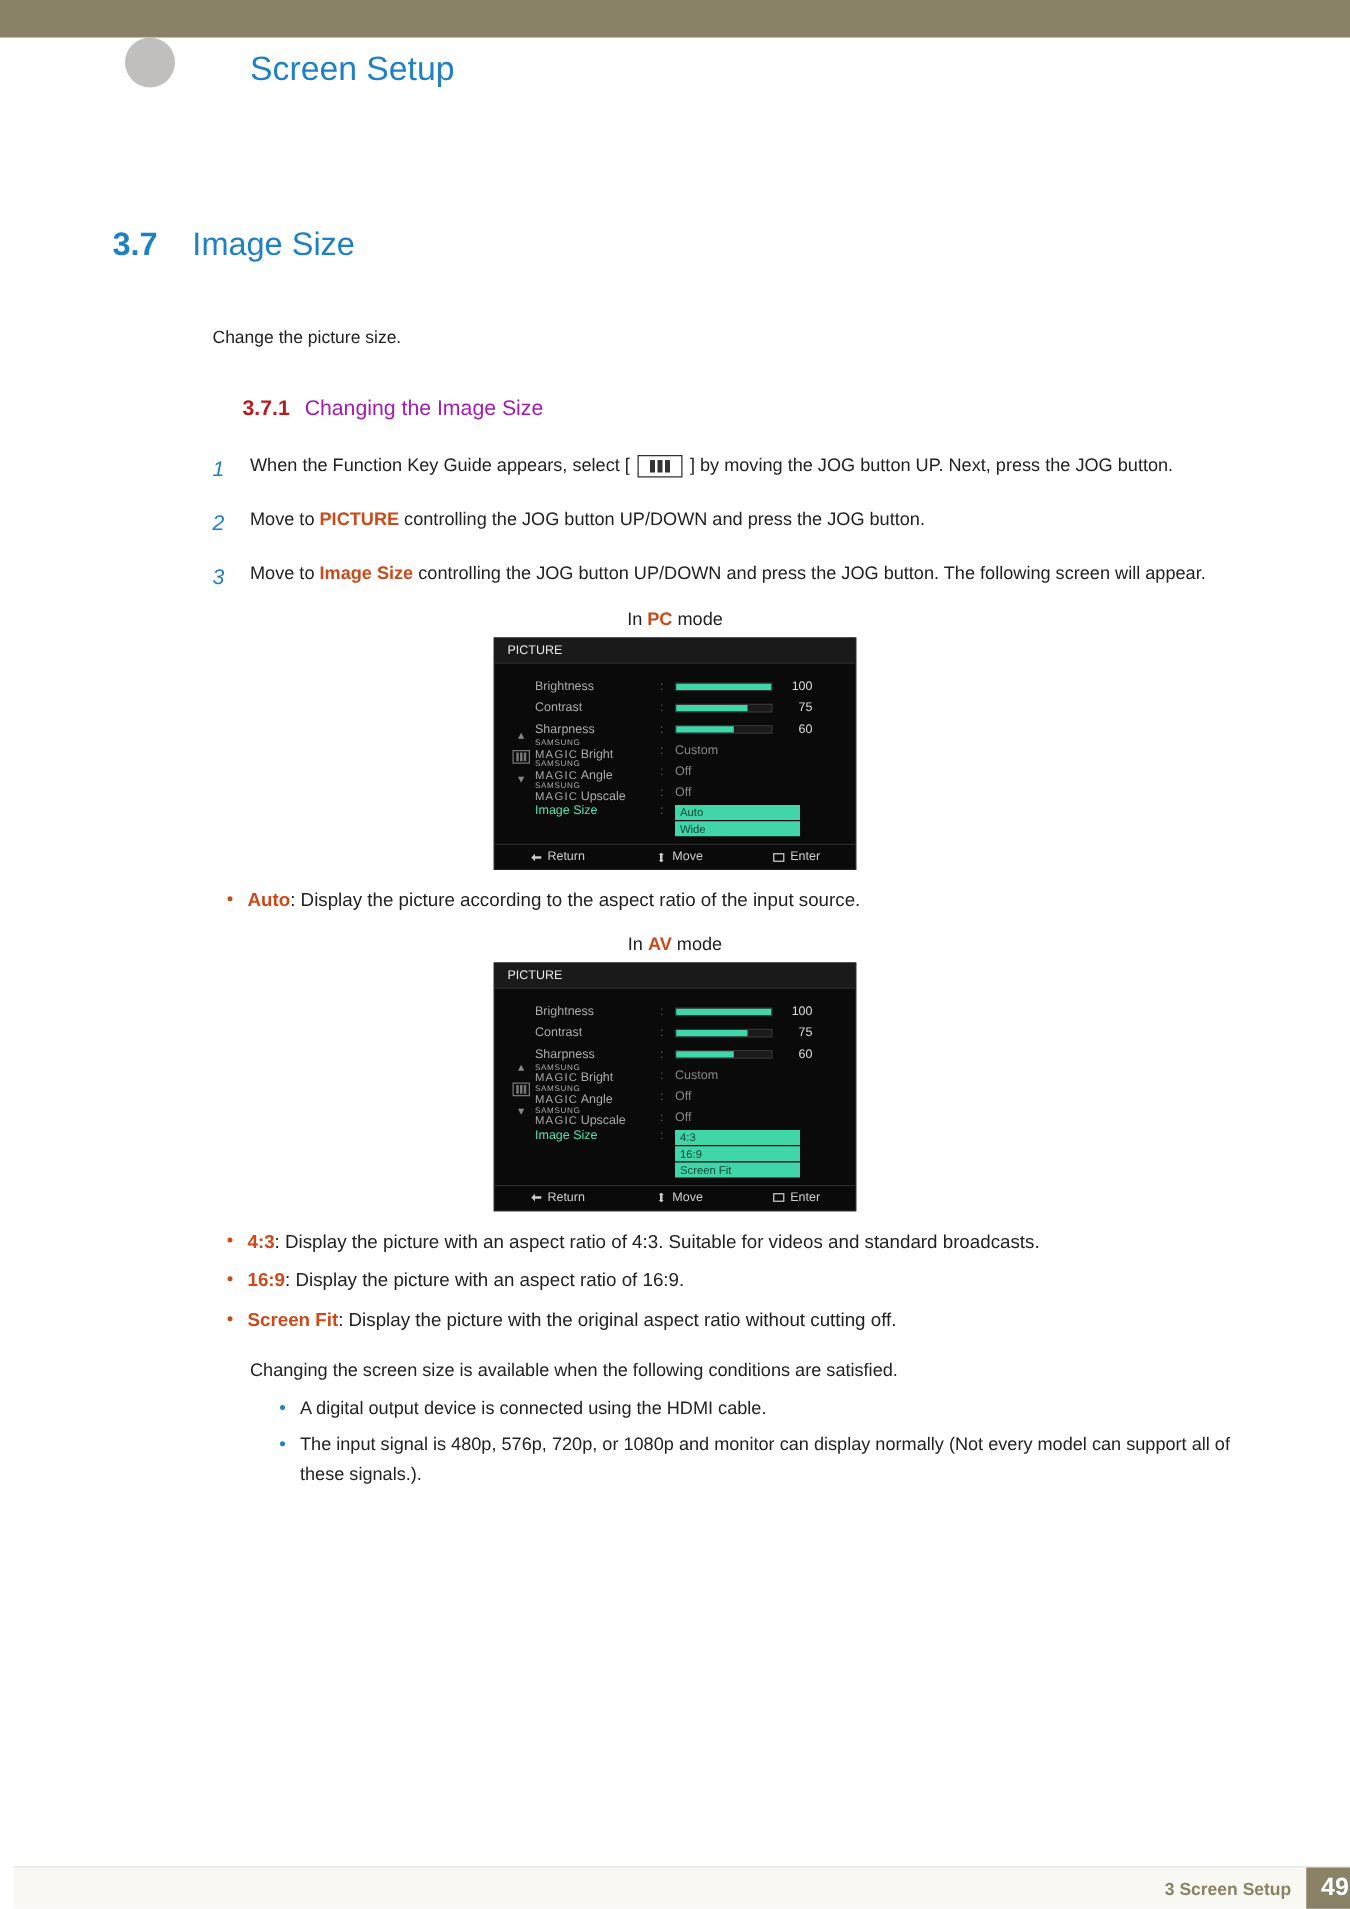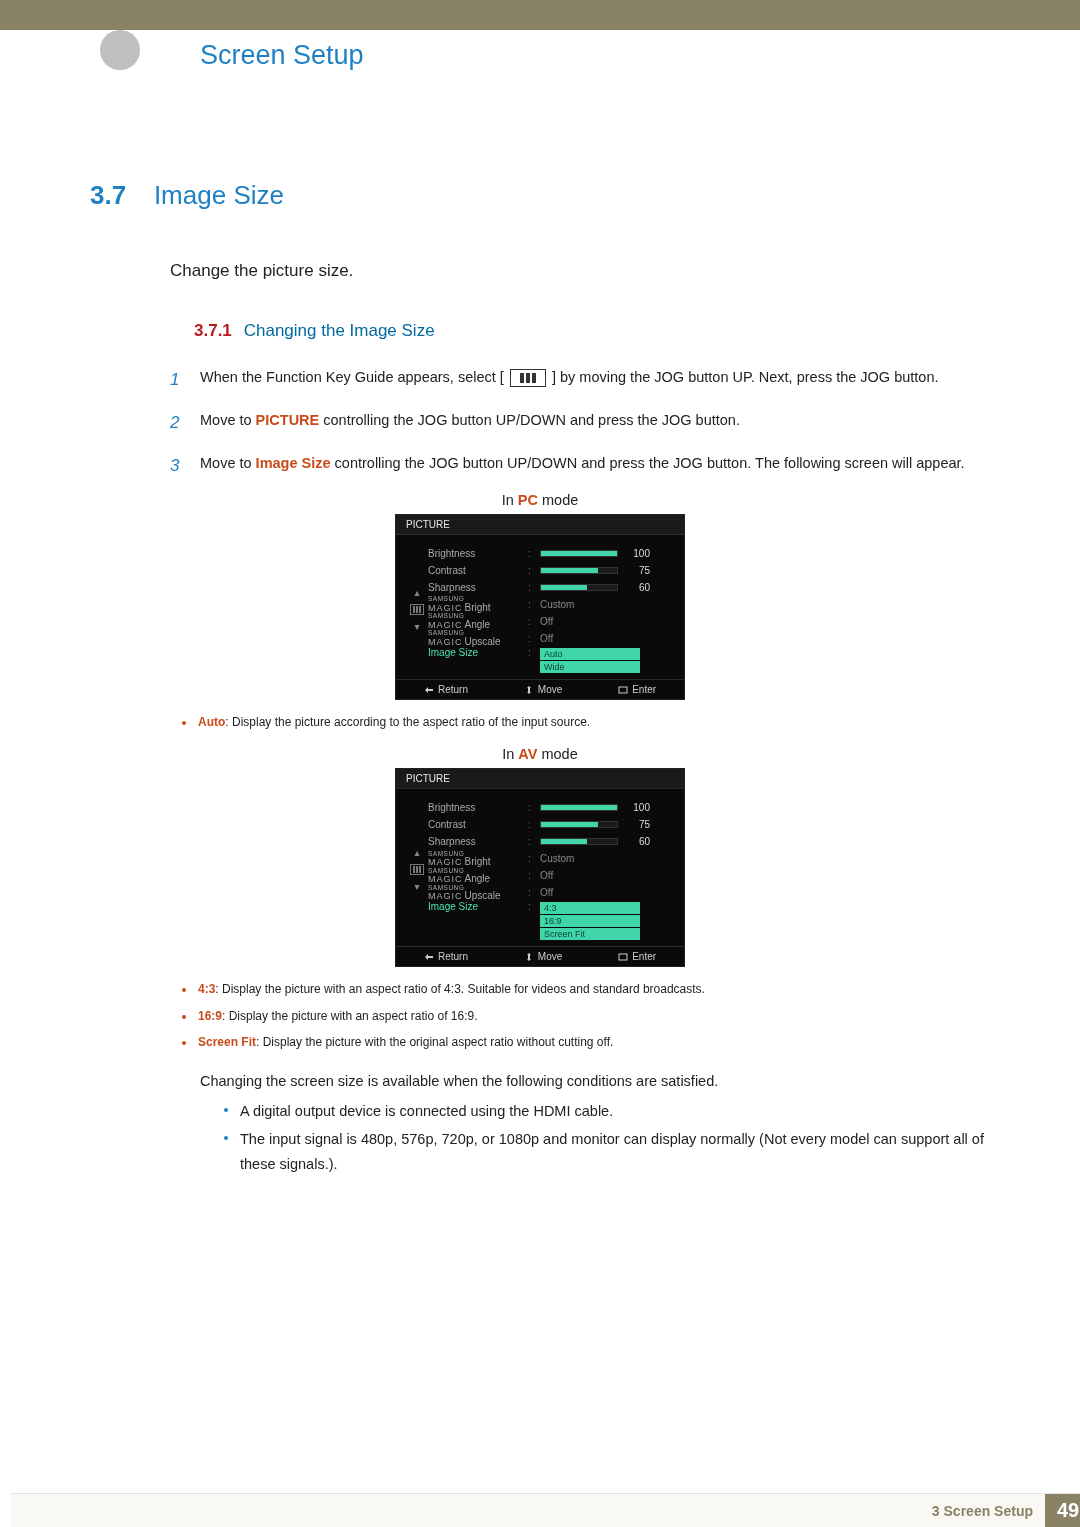--- a/index.html
+++ b/index.html
@@ -45,27 +45,27 @@
     vertical-align: top;
   }
   .sec-title {
     display: inline-block;
     color: #1f80c4;
     font-size: 26px;
     font-weight: 500;
   }
   .sec-intro {
     margin: 50px 0 0 80px;
-    font-size: 17px;
+    font-size: 14px;
   }
   .subsec {
     margin: 40px 0 0 80px;
   }
   .subsec-num { color: #b91c1c; font-size: 17px; font-weight: 700; margin-left: 24px;}
-  .subsec-title { color: #0369a1; font-size: 17px; font-weight: 500; margin-left: 8px;}
+  .subsec-title { color: #a21caf; font-size: 17px; font-weight: 500; margin-left: 8px;}
   .steps {
     margin: 22px 0 0 80px;
     list-style: none;
   }
   .steps li {
     margin-bottom: 14px;
     line-height: 2.0;
     position: relative;
     padding-left: 30px;
     font-size: 14.5px;
@@ -192,21 +192,21 @@
   .magic-label em { font-style: normal; font-size:10px; color:#aaa; margin-left:2px;}
   .bullets {
     margin: 10px 0 0 80px;
     list-style: none;
   }
   .bullets > li {
     position: relative;
     padding-left: 28px;
     padding-bottom:6px;
     line-height: 1.7;
-    font-size: 12px;
+    font-size: 15px;
   }
   .bullets > li::before {
     content: "";
     position: absolute;
     left: 12px; top: 9px;
     width: 4px; height: 4px;
     border-radius: 50%;
     background: #c94a1a;
   }
   .note-block {

